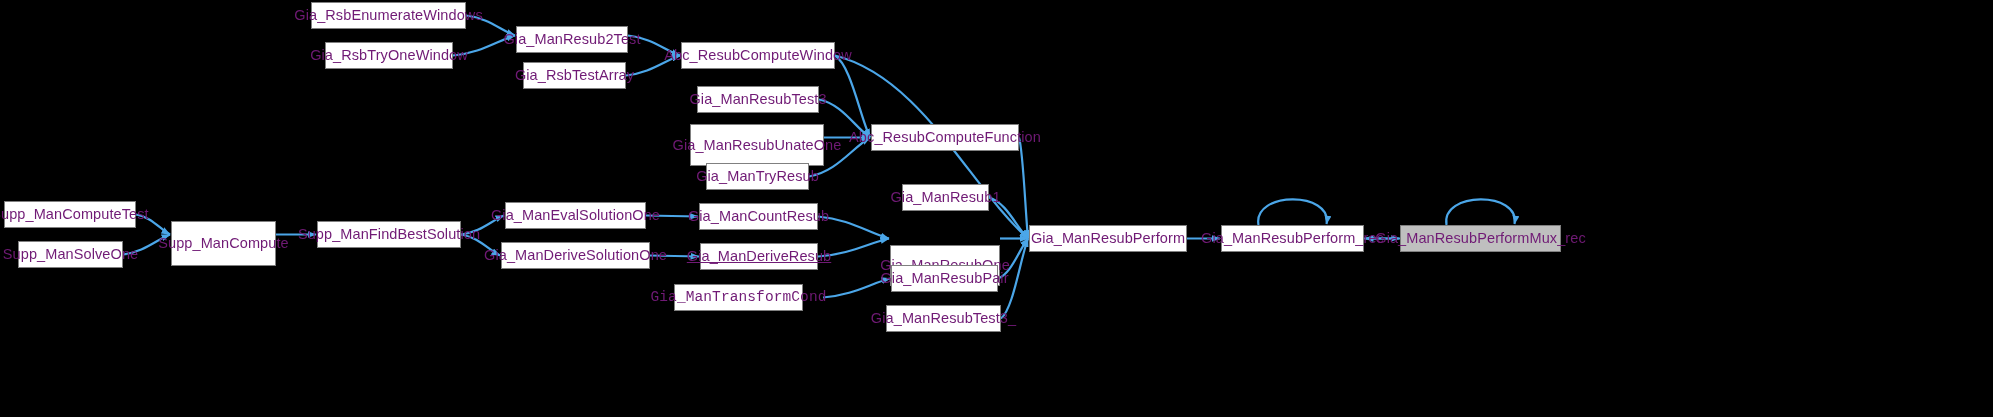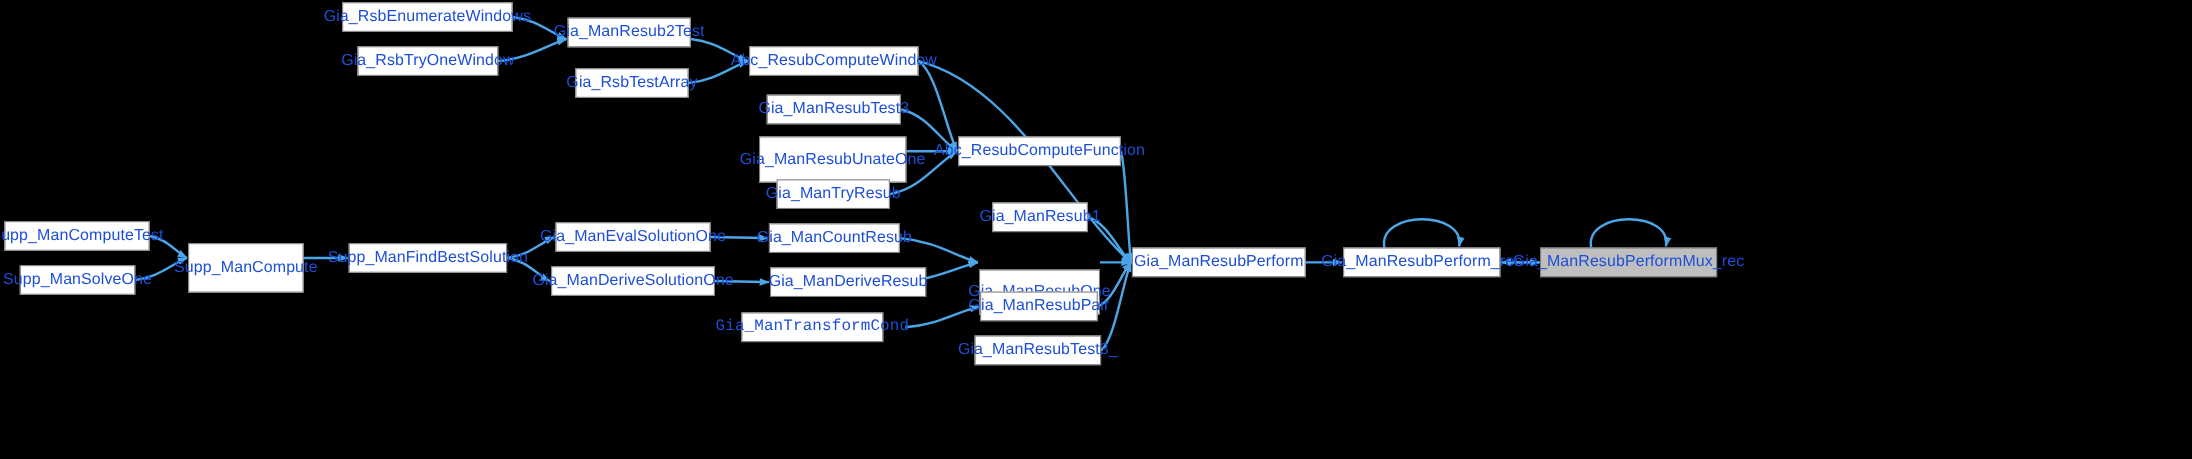--- a/index.html
+++ b/index.html
@@ -32,21 +32,21 @@
     height: 417px;
   }
   .node {
     position: absolute;
     box-sizing: border-box;
     display: flex;
     align-items: center;
     justify-content: center;
     border: 1px solid #808080;
     background: #ffffff;
-    color: #1d4ed8;
+    color: #701a75;
     font-size: 14.5px;
     line-height: 1;
     letter-spacing: 0.1px;
     white-space: nowrap;
     padding: 0 6px;
     cursor: pointer;
   }
   .node.highlight {
     background: #bfbfbf;
     border-color: #808080;
@@ -98,21 +98,21 @@
         <path d="M1446.5,225 C1440.5,191 1520.5,191 1514.5,224" fill="none" stroke="#4ba6e8" stroke-width="2.2" marker-end="url(#arrow)"></path>
       </g>
   </svg>
   <div id="node-layer">
       <div class="node" style="left: 311px; top: 2px; width: 155px; height: 27px;">
         <span class="node-label">Gia_RsbEnumerateWindows</span>
       </div>
       <div class="node" style="left: 325px; top: 42px; width: 128px; height: 27px;">
         <span class="node-label">Gia_RsbTryOneWindow</span>
       </div>
-      <div class="node" style="left: 516px; top: 16px; width: 112px; height: 27px;">
+      <div class="node" style="left: 516px; top: 26px; width: 112px; height: 27px;">
         <span class="node-label">Gia_ManResub2Test</span>
       </div>
       <div class="node" style="left: 523px; top: 62px; width: 103px; height: 27px;">
         <span class="node-label">Gia_RsbTestArray</span>
       </div>
       <div class="node" style="left: 681px; top: 42px; width: 154px; height: 27px;">
         <span class="node-label">Abc_ResubComputeWindow</span>
       </div>
       <div class="node" style="left: 697px; top: 86px; width: 122px; height: 27px;">
         <span class="node-label">Gia_ManResubTest3</span>
@@ -140,21 +140,21 @@
       </div>
       <div class="node" style="left: 505px; top: 202px; width: 141px; height: 27px;">
         <span class="node-label">Gia_ManEvalSolutionOne</span>
       </div>
       <div class="node" style="left: 501px; top: 242px; width: 149px; height: 27px;">
         <span class="node-label">Gia_ManDeriveSolutionOne</span>
       </div>
       <div class="node" style="left: 699px; top: 203px; width: 119px; height: 27px;">
         <span class="node-label">Gia_ManCountResub</span>
       </div>
-      <div class="node" style="left: 700px; top: 243px; width: 142px; height: 27px;">
+      <div class="node" style="left: 700px; top: 243px; width: 118px; height: 27px; text-decoration: underline;">
         <span class="node-label">Gia_ManDeriveResub</span>
       </div>
       <div class="node" style="left: 674px; top: 284px; width: 129px; height: 27px; font-family: Liberation Mono, monospace;">
         <span class="node-label">Gia_ManTransformCond</span>
       </div>
       <div class="node" style="left: 902px; top: 184px; width: 87px; height: 27px;">
         <span class="node-label">Gia_ManResub1</span>
       </div>
       <div class="node" style="left: 890px; top: 225px; width: 110px; height: 41px; margin-top: 20px;">
         <span class="node-label">Gia_ManResubOne</span>

